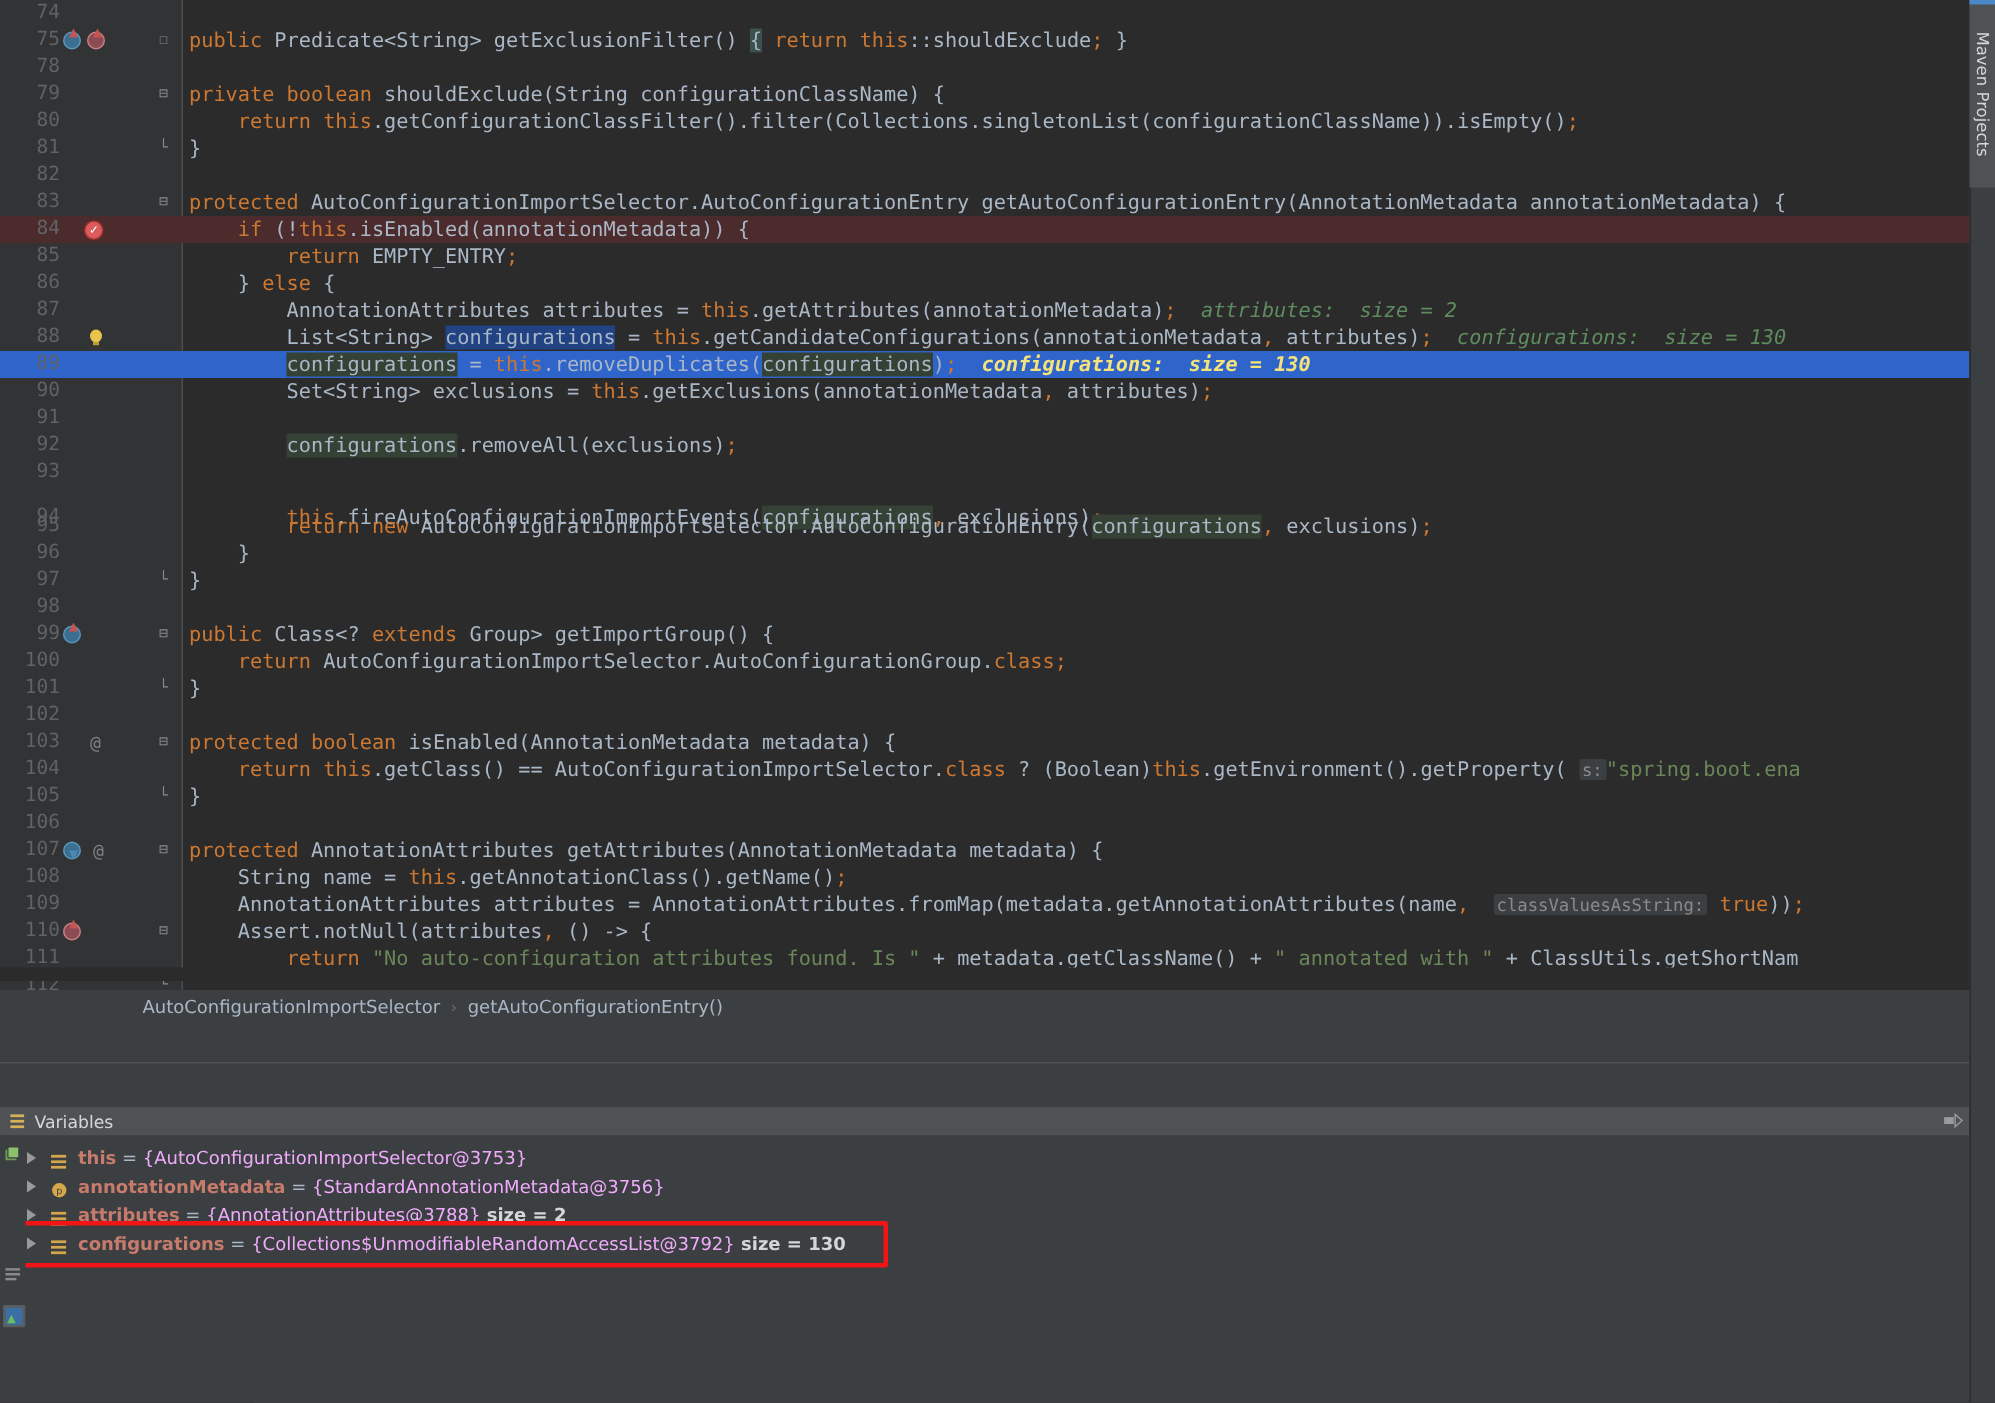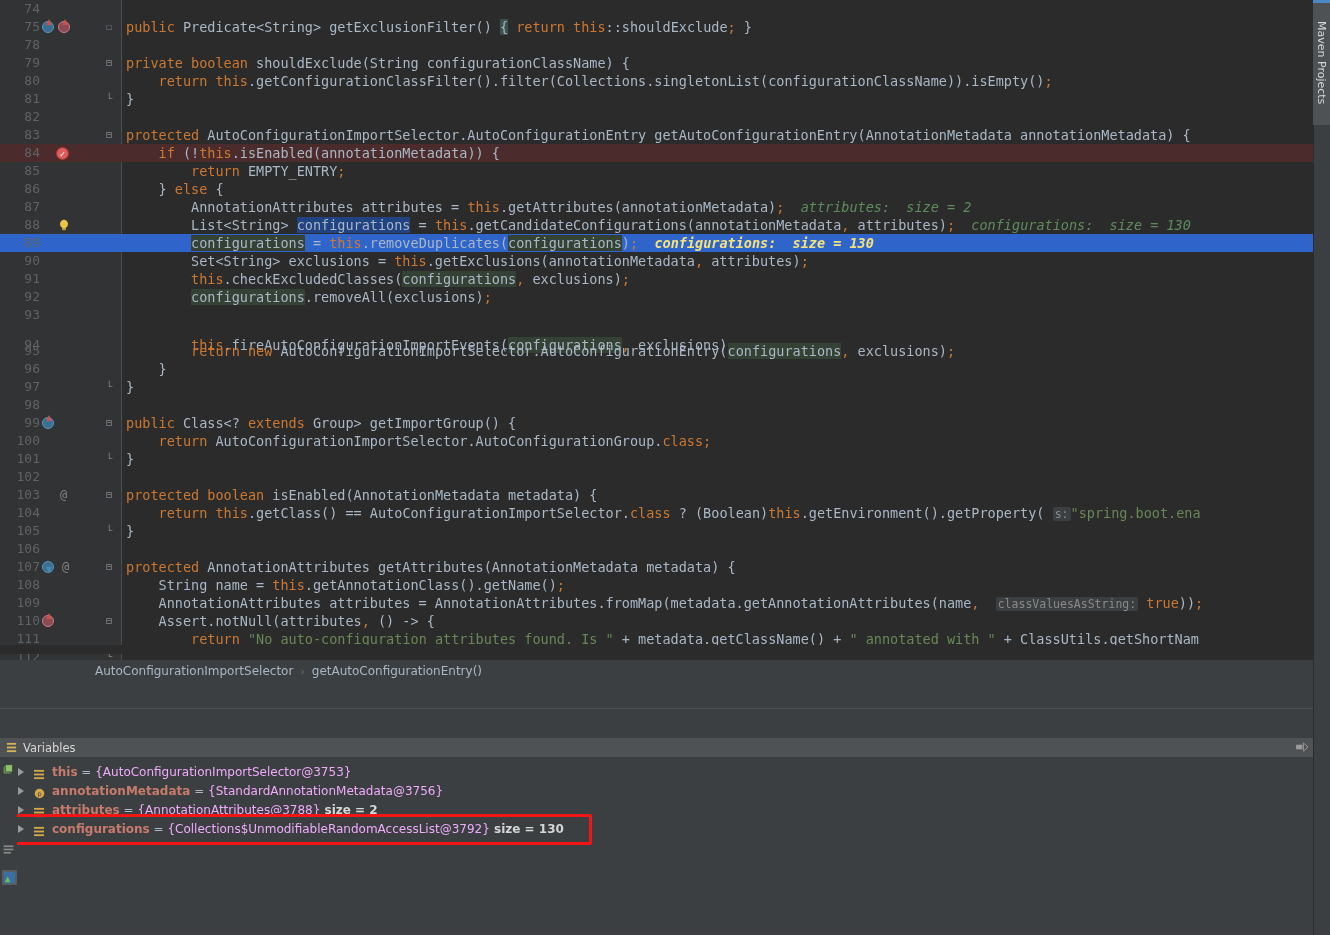--- a/index.html
+++ b/index.html
@@ -190,21 +190,21 @@
         <div class="code-line line-bp" style="top: 144px; position: absolute; left: 0px; width: 1313px;"><span class="ln">84</span><span class="gicons"><span class="ico-bp" style="left:14px;">✓</span></span><span></span><span class="ctext">    <span class="kw">if</span> (!<span class="kw">this</span>.isEnabled(annotationMetadata)) {</span></div>
         <div class="code-line" style="top: 162px; position: absolute; left: 0px; width: 1313px;"><span class="ln">85</span><span class="gicons"></span><span></span><span class="ctext">        <span class="kw">return</span> EMPTY_ENTRY<span class="sc">;</span></span></div>
         <div class="code-line" style="top: 180px; position: absolute; left: 0px; width: 1313px;"><span class="ln">86</span><span class="gicons"></span><span></span><span class="ctext">    } <span class="kw">else</span> {</span></div>
         <div class="code-line" style="top: 198px; position: absolute; left: 0px; width: 1313px;"><span class="ln">87</span><span class="gicons"></span><span></span><span class="ctext">        AnnotationAttributes attributes = <span class="kw">this</span>.getAttributes(annotationMetadata)<span class="sc">;</span>  <span class="hint-green">attributes:  size = 2</span></span></div>
         <div class="code-line" style="top: 216px; position: absolute; left: 0px; width: 1313px;"><span class="ln">88</span><span class="gicons"><svg class="ico-bulb" viewBox="0 0 12 13">
               <ellipse cx="6" cy="5" rx="4" ry="4.3" fill="#e8c44a"></ellipse>
               <rect x="4" y="9" width="4" height="2.2" fill="#b79b33"></rect>
             </svg></span><span></span><span class="ctext">        List&lt;String&gt; <span class="sel-hl">configurations</span> = <span class="kw">this</span>.getCandidateConfigurations(annotationMetadata<span class="sc">,</span> attributes)<span class="sc">;</span>  <span class="hint-green">configurations:  size = 130</span></span></div>
         <div class="code-line line-exec" style="top: 234px; position: absolute; left: 0px; width: 1313px;"><span class="ln">89</span><span class="gicons"></span><span></span><span class="ctext">        <span class="ident-hl">configurations</span> = <span class="kw">this</span>.removeDuplicates(<span class="ident-hl">configurations</span>)<span class="sc">;</span>  <span class="hint-yellow">configurations:  size = 130</span></span></div>
         <div class="code-line" style="top: 252px; position: absolute; left: 0px; width: 1146px;"><span class="ln">90</span><span class="gicons"></span><span></span><span class="ctext">        Set&lt;String&gt; exclusions = <span class="kw">this</span>.getExclusions(annotationMetadata<span class="sc">,</span> attributes)<span class="sc">;</span></span></div>
-        <div class="code-line" style="top: 270px; position: absolute; left: 0px; width: 1313px;"><span class="ln">91</span><span class="gicons"></span><span></span><span class="ctext">        <span class="kw">this</span>.checkExcludedClasses(<span class="ident-hl">configurations</span><span class="sc">,</span> exclusions)<span class="sc">;</span></span></div>
+        <div class="code-line" style="top: 270px; position: absolute; left: 0px; width: 1313px;"><span class="ln">91</span><span class="gicons"></span><span></span></div>
         <div class="code-line" style="top: 288px; position: absolute; left: 0px; width: 1183px;"><span class="ln">92</span><span class="gicons"></span><span></span><span class="ctext">        <span class="ident-hl">configurations</span>.removeAll(exclusions)<span class="sc">;</span></span></div>
         <div class="code-line" style="top: 306px; position: absolute; left: 0px; width: 1313px;"><span class="ln">93</span><span class="gicons"></span><span></span></div>
         <div class="code-line" style="top: 336px; position: absolute; left: 0px; width: 1313px;"><span class="ln">94</span><span class="gicons"></span><span></span><span class="ctext">        <span class="kw">this</span>.fireAutoConfigurationImportEvents(<span class="ident-hl">configurations</span><span class="sc">,</span> exclusions)<span class="sc">;</span></span></div>
         <div class="code-line" style="top: 342px; position: absolute; left: 0px; width: 1313px;"><span class="ln">95</span><span class="gicons"></span><span></span><span class="ctext">        <span class="kw">return</span> <span class="kw">new</span> AutoConfigurationImportSelector.AutoConfigurationEntry(<span class="ident-hl">configurations</span><span class="sc">,</span> exclusions)<span class="sc">;</span></span></div>
         <div class="code-line" style="top: 360px; position: absolute; left: 0px; width: 1313px;"><span class="ln">96</span><span class="gicons"></span><span></span><span class="ctext">    }</span></div>
         <div class="code-line" style="top: 378px; position: absolute; left: 0px; width: 1313px;"><span class="ln">97</span><span class="gicons"></span><span><span class="fold">└</span></span><span class="ctext">}</span></div>
         <div class="code-line" style="top: 396px; position: absolute; left: 0px; width: 1313px;"><span class="ln">98</span><span class="gicons"></span><span></span><span class="ctext"></span></div>
         <div class="code-line" style="top: 414px; position: absolute; left: 0px; width: 1313px;"><span class="ln">99</span><span class="gicons"><span class="ico-override" style="left:0px;"></span><span class="ico-arrow" style="left:4px;"></span></span><span><span class="fold">⊟</span></span><span class="ctext"><span class="kw">public</span> Class&lt;? <span class="kw">extends</span> Group&gt; getImportGroup() {</span></div>
         <div class="code-line" style="top: 432px; position: absolute; left: 0px; width: 1313px;"><span class="ln">100</span><span class="gicons"></span><span></span><span class="ctext">    <span class="kw">return</span> AutoConfigurationImportSelector.AutoConfigurationGroup.<span class="kw">class</span><span class="sc">;</span></span></div>
         <div class="code-line" style="top: 450px; position: absolute; left: 0px; width: 1313px;"><span class="ln">101</span><span class="gicons"></span><span><span class="fold">└</span></span><span class="ctext">}</span></div>

